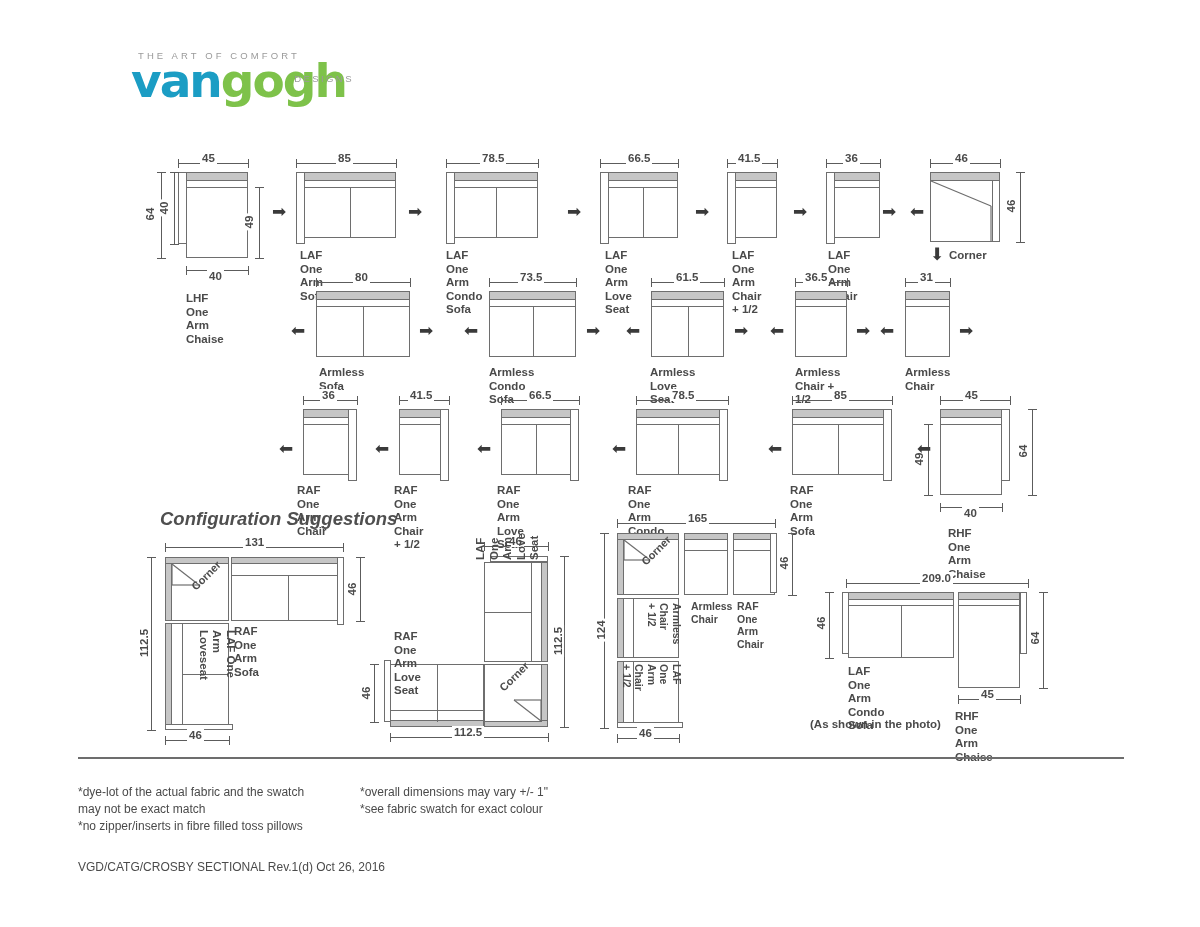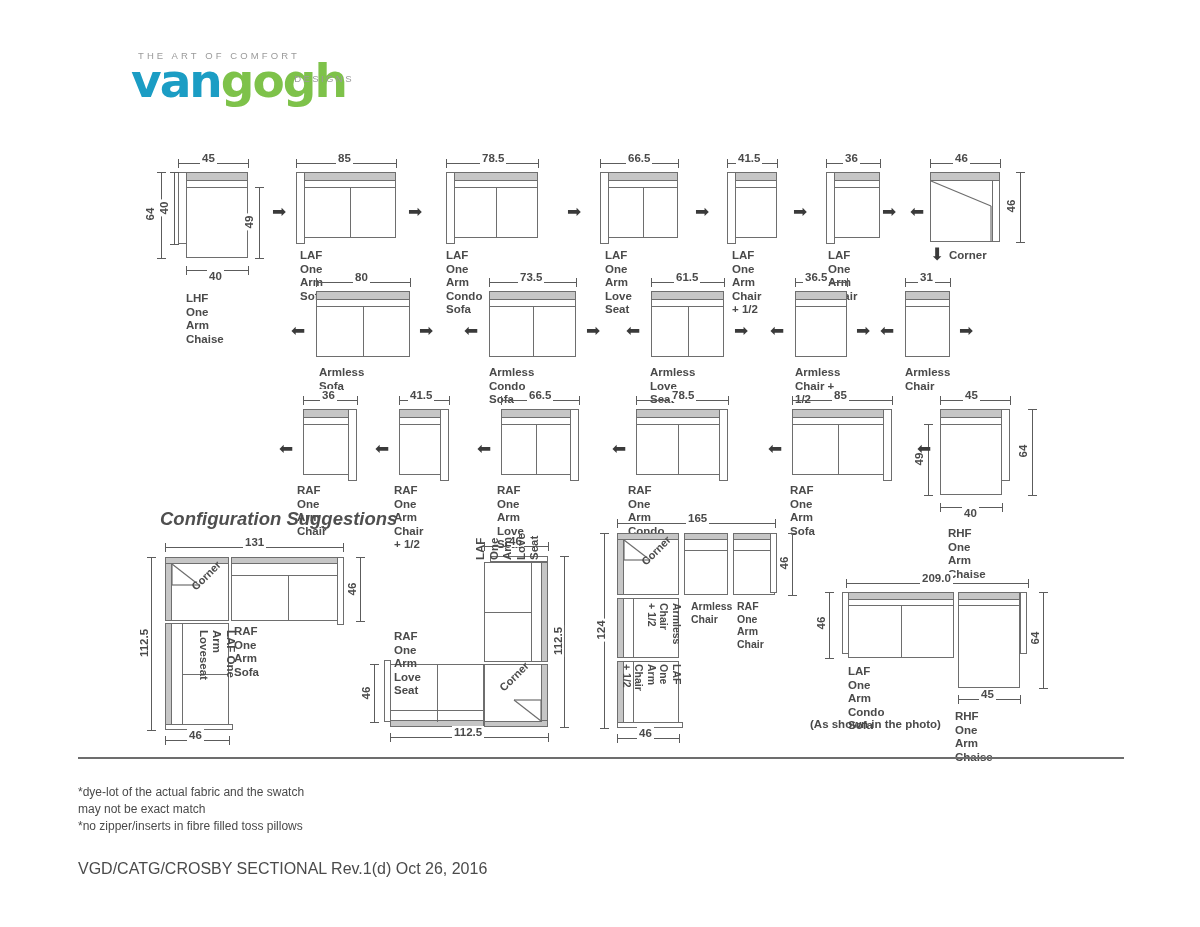--- a/index.html
+++ b/index.html
@@ -110,21 +110,21 @@
 
   
   #footer-rule {
     position:absolute; left:78px; top:757px; width:1046px; height:1.5px;
     background:#6d6d6d;
   }
   #footer { position:absolute; left:78px; top:764px; width:1050px;
             font-family:"Liberation Sans", sans-serif; color:#4b4b4b; }
   #footer .gi-title { font-size:12.5px; font-weight:700; margin-bottom:4px; }
   .gi-col { position:absolute; font-size:12px; line-height:17px; white-space:pre-line; }
-  #doc-code { position:absolute; left:78px; top:860px; font-size:16px; color:#4b4b4b;
+  #doc-code { position:absolute; left:78px; top:860px; font-size:12px; color:#4b4b4b;
               font-family:"Liberation Sans", sans-serif; }
   .photo-note { position:absolute; font-size:11.5px; font-weight:700; color:#4a4a4a;
                 font-family:"Liberation Sans", sans-serif; white-space:nowrap; }
 </style>
 </head>
 <body>
 
 <div class="page">
 
   <div id="logo">
@@ -634,15 +634,17 @@
     <div class="tick-v" style="left:1020px;top:695px;height:9px;"></div>
     <div class="dim-label" style="left:979px;top:688px;">45</div>
 
     <div class="photo-note" style="left:810px;top:718px;">(As shown in the photo)</div>
   </div>
 
   <div id="footer-rule"></div>
   <div class="gi-col" style="left:78px;top:784px;width:280px;">*dye-lot of the actual fabric and the swatch
   may not be exact match
 *no zipper/inserts in fibre filled toss pillows</div>
+  <div class="gi-col" style="left:360px;top:784px;width:300px;">*overall dimensions may vary +/- 1"
+*see fabric swatch for exact colour</div>
   <div id="doc-code">VGD/CATG/CROSBY SECTIONAL Rev.1(d) Oct 26, 2016</div>
 
 </div>
 
 </body></html>

